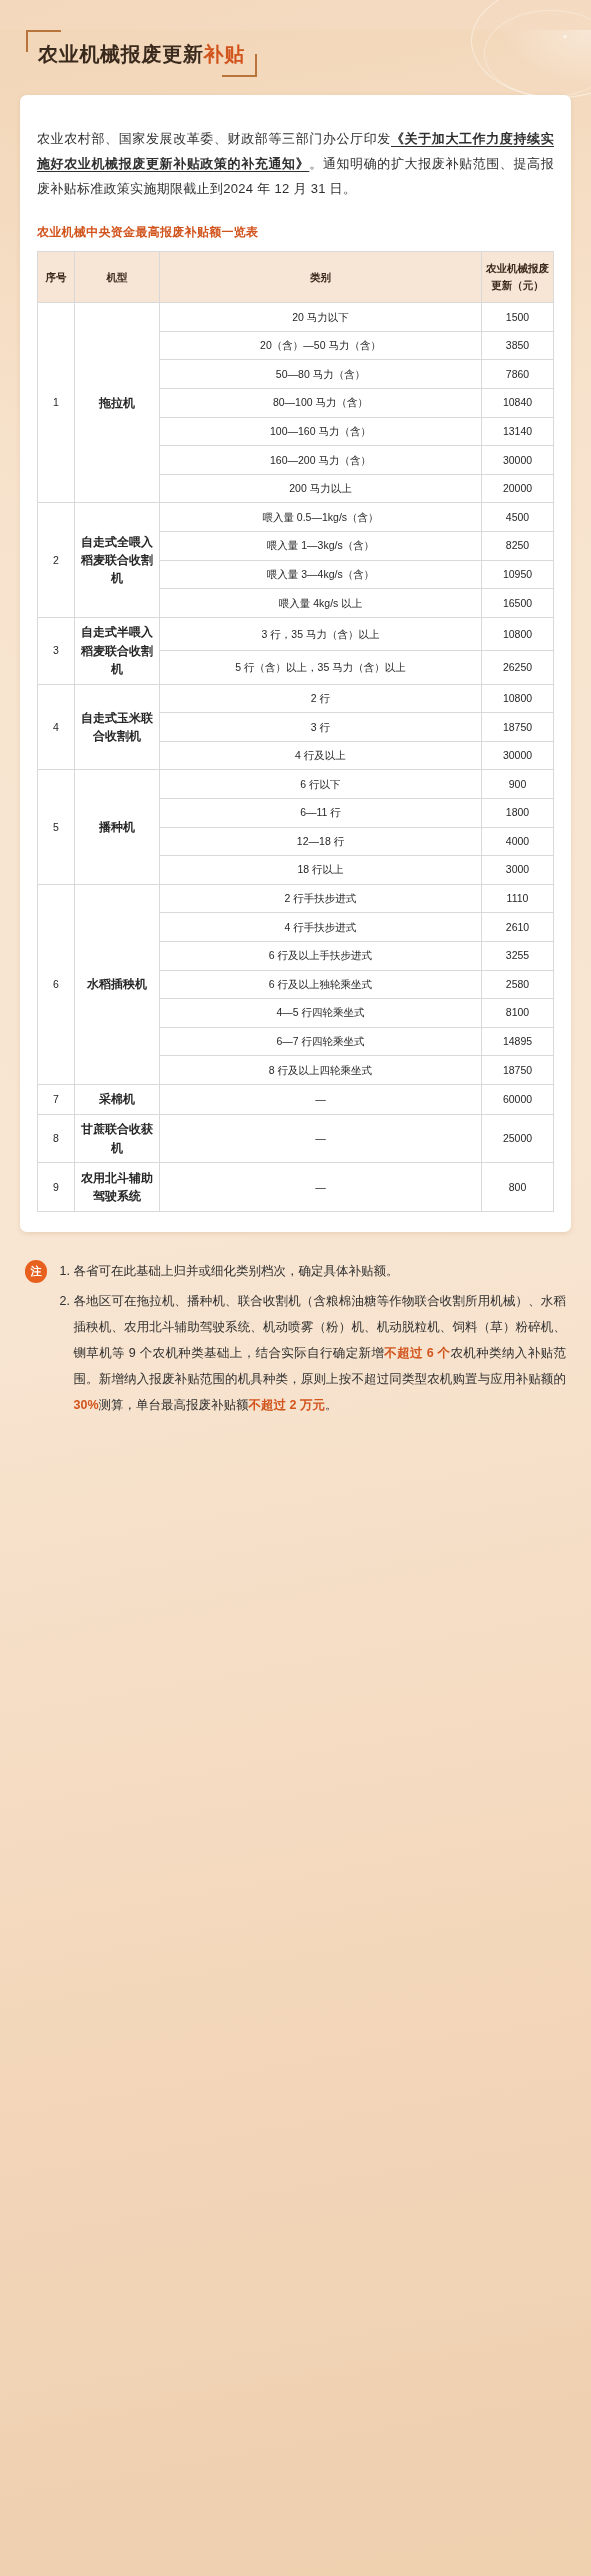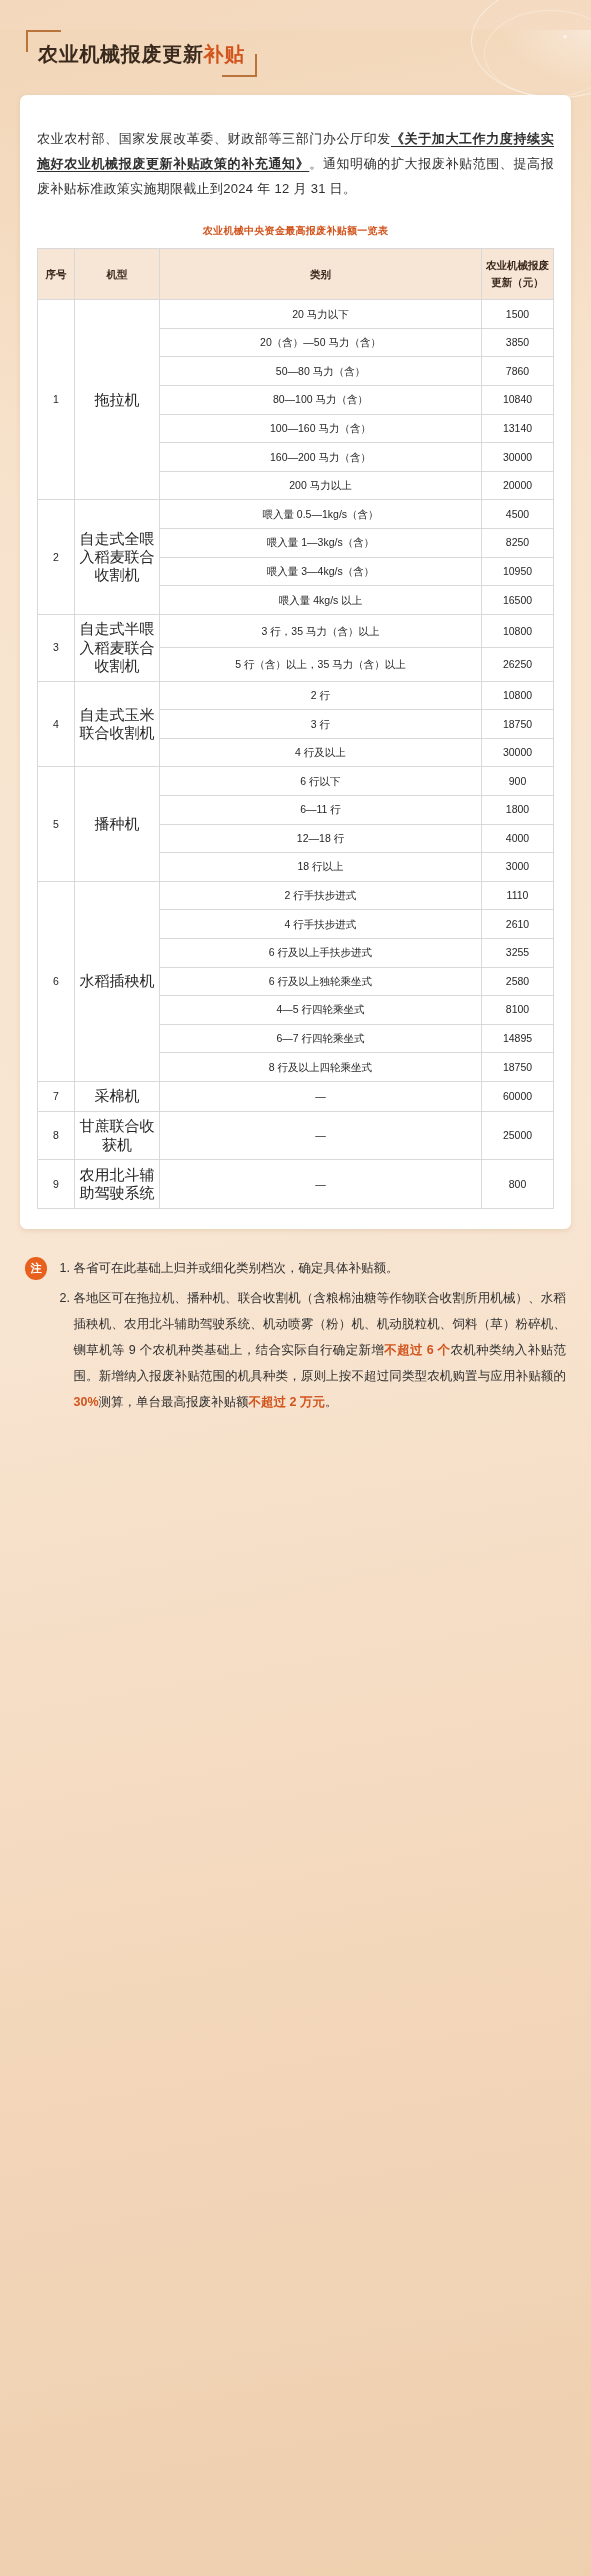--- a/index.html
+++ b/index.html
@@ -72,22 +72,22 @@
     font-size: 13px;
     line-height: 25px;
     color: #2f2f2f;
     text-align: justify;
     letter-spacing: 0.3px;
   }
   .para .u { font-weight: bold; text-decoration: underline; text-underline-offset: 2.6px; }
 
   .table-title {
     margin: 22.3px 0 10.5px 0;
-    text-align: center;
-    font-size: 10px;
+    text-align: left;
+    font-size: 12px;
     font-weight: bold;
     color: #d2541d;
     letter-spacing: 0.3px;
   }
 
   table.subsidy {
     width: 100%;
     border-collapse: collapse;
     font-size: 10.5px;
     color: #262626;
@@ -100,21 +100,21 @@
     line-height: 17px;
   }
   table.subsidy thead th {
     background: #f7e6d6;
     font-weight: bold;
     font-size: 10.5px;
     color: #3a2a1d;
     padding: 8px 4px;
   }
   table.subsidy td.idx { width: 37px; font-size: 10.5px; }
-  table.subsidy td.model { width: 85px; font-size: 15px; line-height: 18.4px; }
+  table.subsidy td.model { width: 85px; font-size: 12px; line-height: 18.4px; font-weight: bold; }
   table.subsidy td.cat { width: auto; margin-top: 24px; }
   table.subsidy td.amt { width: 72px; }
 
   .notes {
     margin: 26px 25px 0 25px;
     display: flex;
     gap: 9.2px;
     align-items: flex-start;
   }
   .note-badge {

